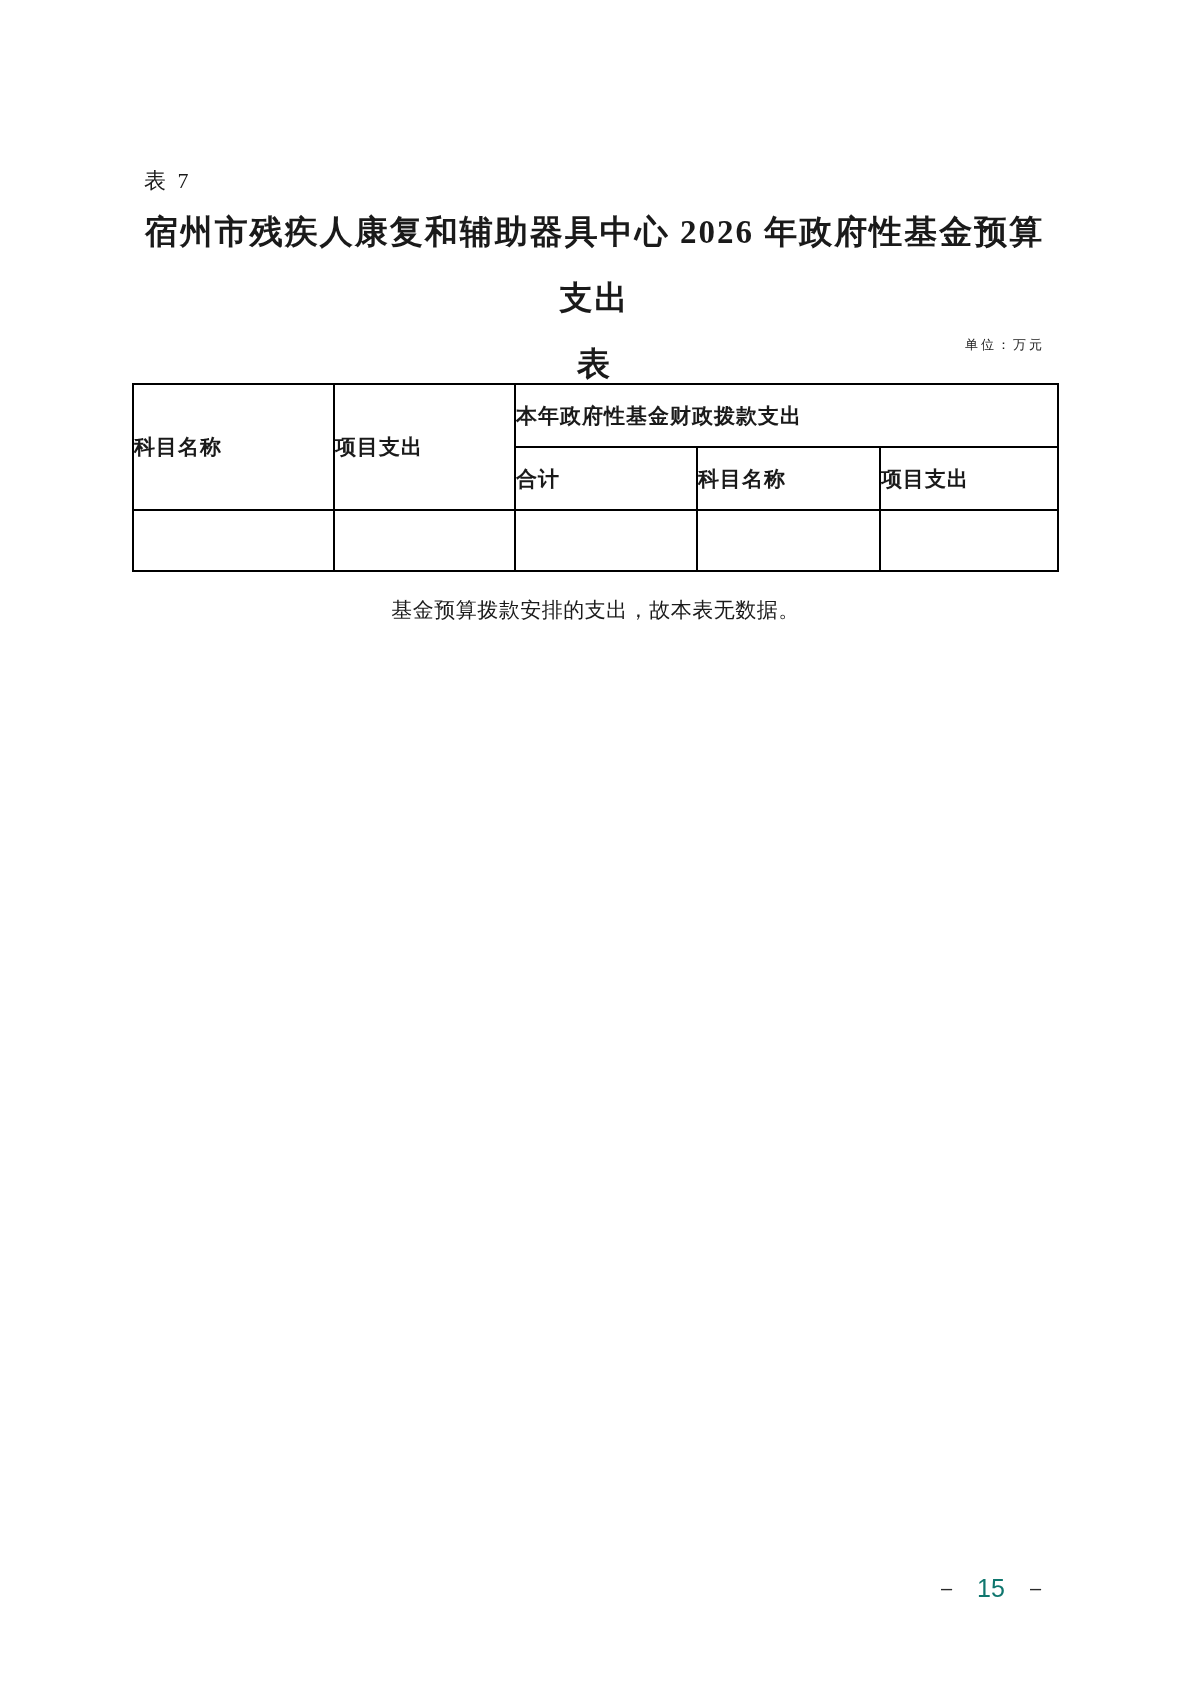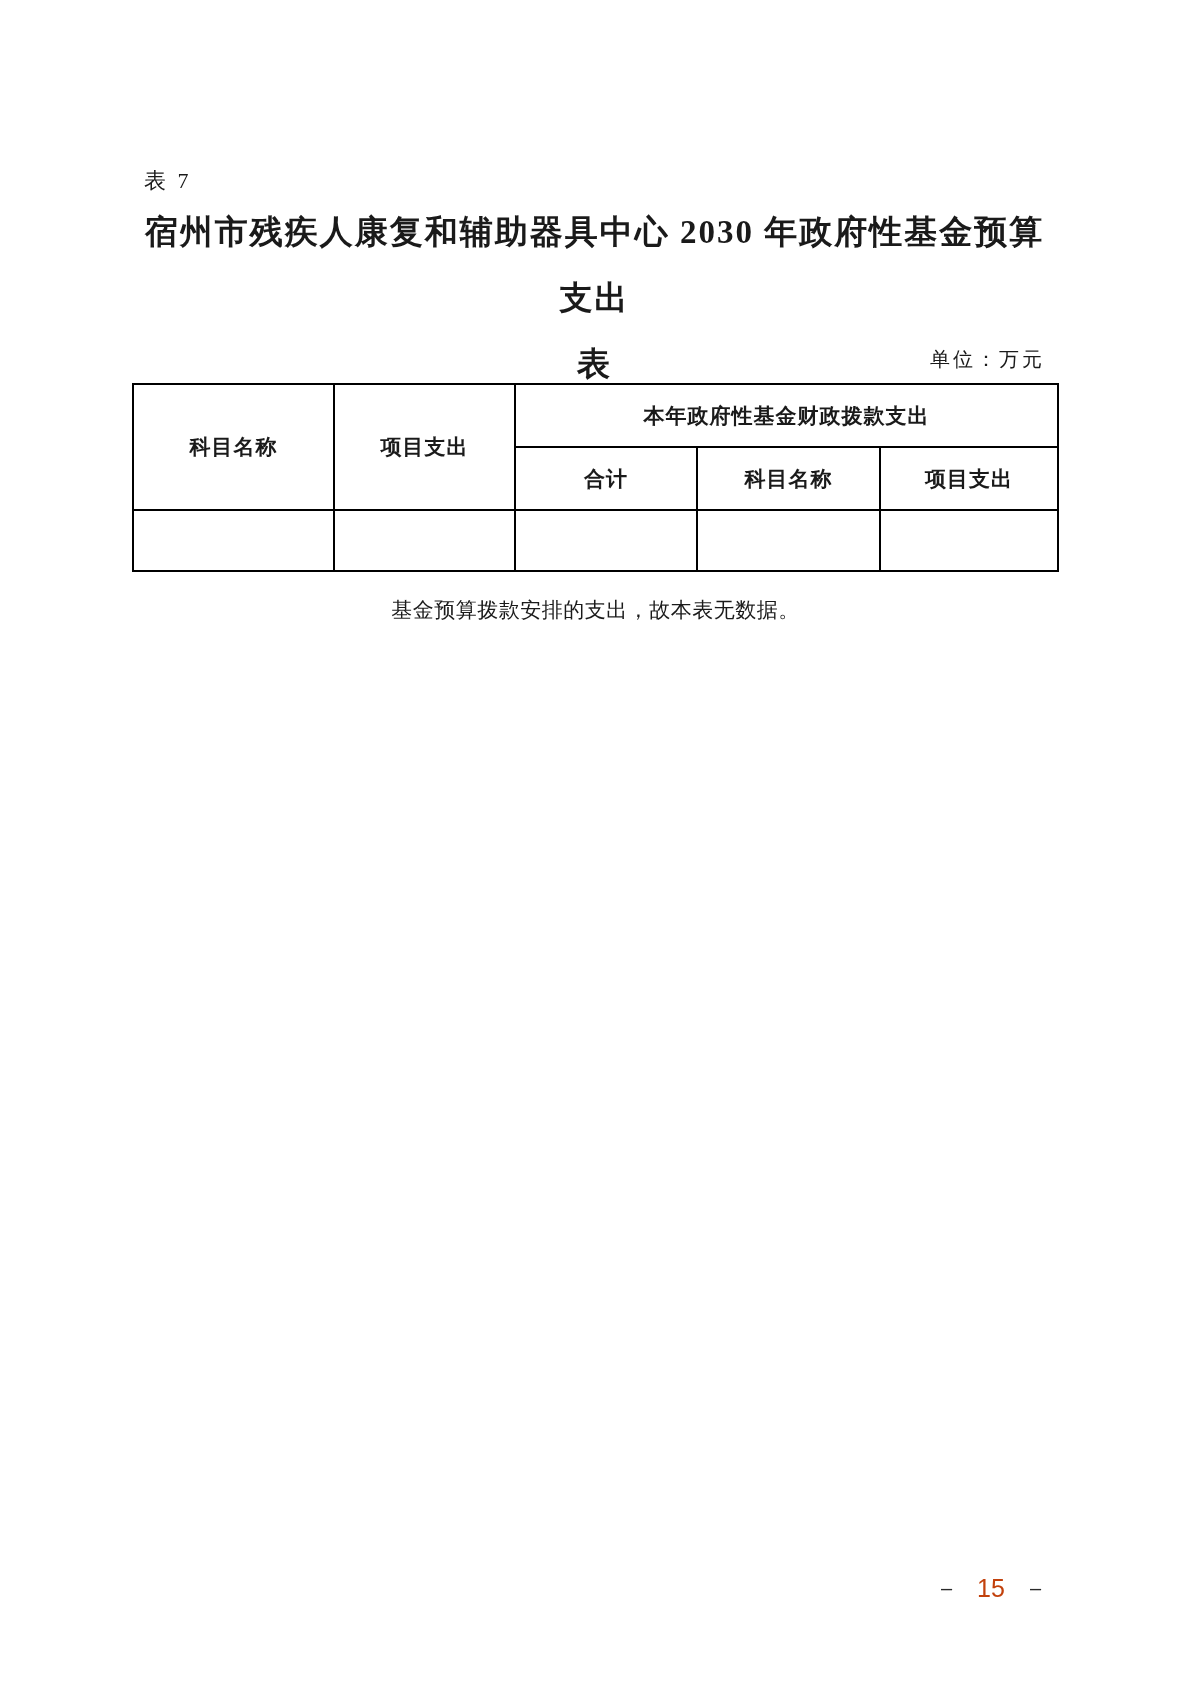--- a/index.html
+++ b/index.html
@@ -31,40 +31,40 @@
     width: 925px;
     text-align: center;
     font-size: 33px;
     font-weight: bold;
     line-height: 66px;
     letter-spacing: 2px;
   }
 
   .unit-label {
     position: absolute;
-    top: 346px;
+    top: 336px;
     right: 145px;
-    font-size: 20px;
+    font-size: 13px;
     letter-spacing: 3px;
     font-weight: normal;
   }
 
   table.budget-table {
     position: absolute;
     left: 132px;
     top: 383px;
     width: 925px;
     border-collapse: collapse;
     table-layout: fixed;
   }
   table.budget-table th,
   table.budget-table td {
     border: 2px solid #000000;
     padding: 0;
-    text-align: center;
+    text-align: left;
     vertical-align: middle;
   }
   table.budget-table th {
     font-size: 21px;
     font-weight: bold;
     letter-spacing: 1px;
   }
   table.budget-table td {
     font-size: 21px;
     font-weight: normal;
@@ -101,30 +101,30 @@
     align-items: center;
     justify-content: space-between;
     font-family: "Liberation Sans", "DejaVu Sans", sans-serif;
   }
   .page-dash {
     font-size: 20px;
     color: #2a2a2a;
   }
   .page-num {
     font-size: 25px;
-    color: #c2410c;
+    color: #0f766e;
   }
 </style>
 </head>
 <body>
 
 <div class="table-label">表 7</div>
 
 <div class="doc-title">
-  <div>宿州市残疾人康复和辅助器具中心 2030 年政府性基金预算支出</div>
+  <div>宿州市残疾人康复和辅助器具中心 2026 年政府性基金预算支出</div>
   <div>表</div>
 </div>
 
 <div class="unit-label">单位：万元</div>
 
 <table class="budget-table">
   <colgroup>
     <col style="width:201px">
     <col style="width:181px">
     <col style="width:182px">

